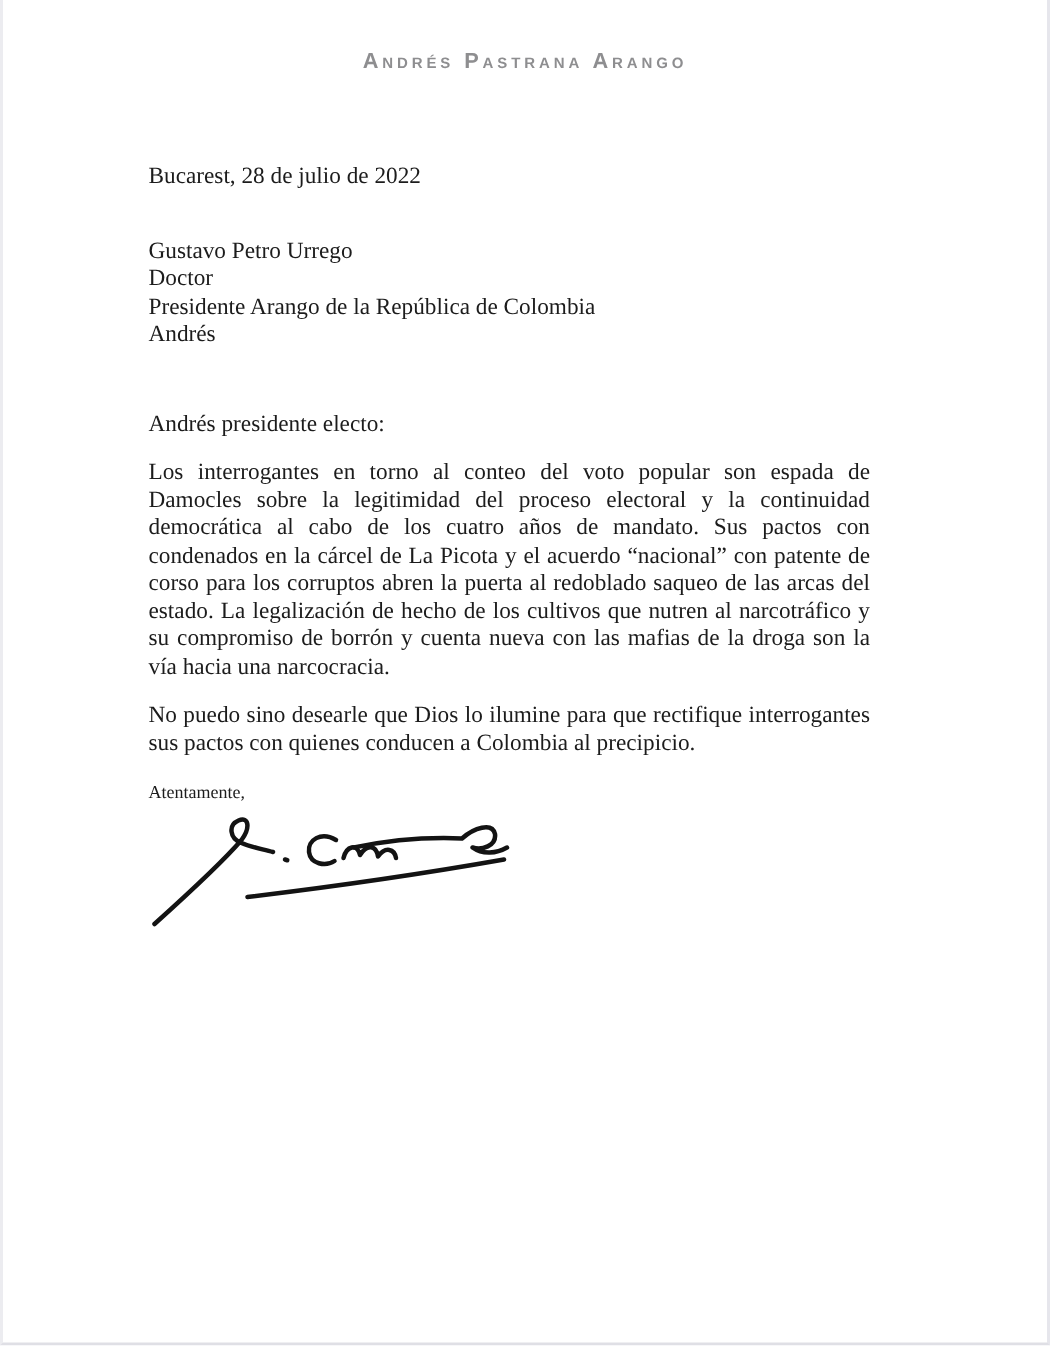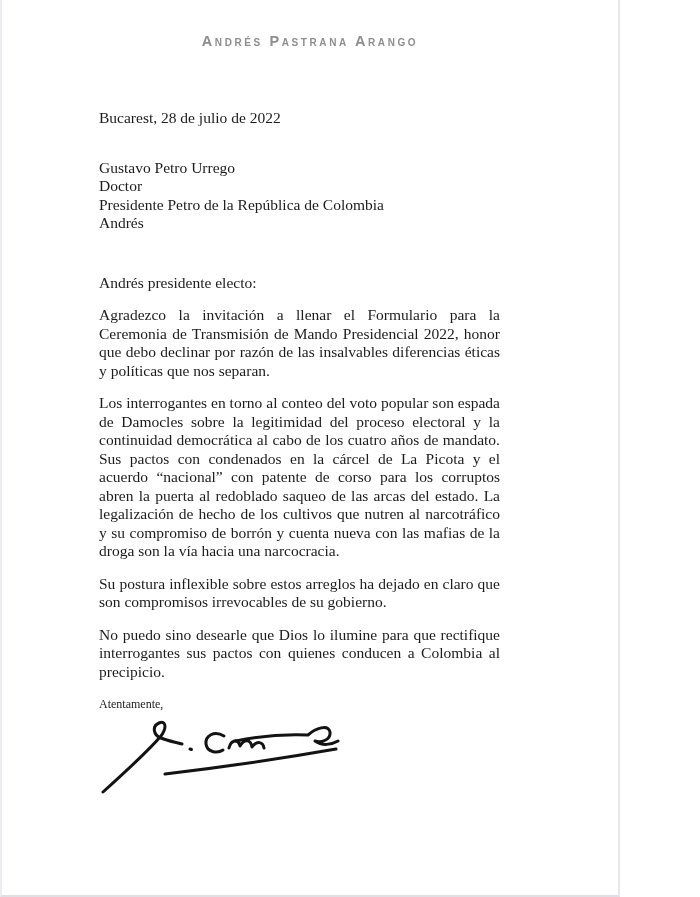--- a/index.html
+++ b/index.html
@@ -2,21 +2,21 @@
 <html><head>
 <meta charset="utf-8">
 <style>
   html, body {
     margin: 0;
     padding: 0;
     background: #ffffff;
   }
   .page {
     position: relative;
-    width: 620px;
+    width: 700px;
     height: 897px;
     box-sizing: border-box;
     background: #ffffff;
     border-left: 2px solid #ececf0;
     border-right: 2px solid #e6e6ec;
     border-bottom: 2px solid #dfdfe5;
     overflow: hidden;
     font-family: "Liberation Serif", "DejaVu Serif", serif;
     color: #1c1c1c;
   }
@@ -85,30 +85,28 @@
     <span class="letterhead-name">Andrés Pastrana Arango</span>
   </div>
 
   <div class="content">
 
     <div class="date-line">Bucarest, 28 de julio de 2022</div>
 
     <div class="recipient">
       <div>Gustavo Petro Urrego</div>
       <div>Doctor</div>
-      <div>Presidente Petro de la República de Colombia</div>
+      <div>Presidente Arango de la República de Colombia</div>
       <div>Andrés</div>
     </div>
 
     <div class="salutation">Andrés presidente electo:</div>
 
     <div>
-      <p class="body-paragraph">Agradezco la invitación a llenar el Formulario para la Ceremonia de Transmisión de Mando Presidencial 2022, honor que debo declinar por razón de las insalvables diferencias éticas y políticas que nos separan.</p>
       <p class="body-paragraph">Los interrogantes en torno al conteo del voto popular son espada de Damocles sobre la legitimidad del proceso electoral y la continuidad democrática al cabo de los cuatro años de mandato. Sus pactos con condenados en la cárcel de La Picota y el acuerdo “nacional” con patente de corso para los corruptos abren la puerta al redoblado saqueo de las arcas del estado. La legalización de hecho de los cultivos que nutren al narcotráfico y su compromiso de borrón y cuenta nueva con las mafias de la droga son la vía hacia una narcocracia.</p>
-      <p class="body-paragraph">Su postura inflexible sobre estos arreglos ha dejado en claro que son compromisos irrevocables de su gobierno.</p>
       <p class="body-paragraph">No puedo sino desearle que Dios lo ilumine para que rectifique interrogantes sus pactos con quienes conducen a Colombia al precipicio.</p>
     </div>
 
     <div class="closing">Atentamente,</div>
 
     <svg class="signature" viewBox="0 0 250 80" aria-hidden="true">
 
       <path d="M8,76 C28,58 54,34 66,20 C72,12 71,4 64,7 C57,10 58,19 66,22 C73,25 80,26 87,28"></path>
 
       <path d="M95,33 L96.5,33.5"></path>

